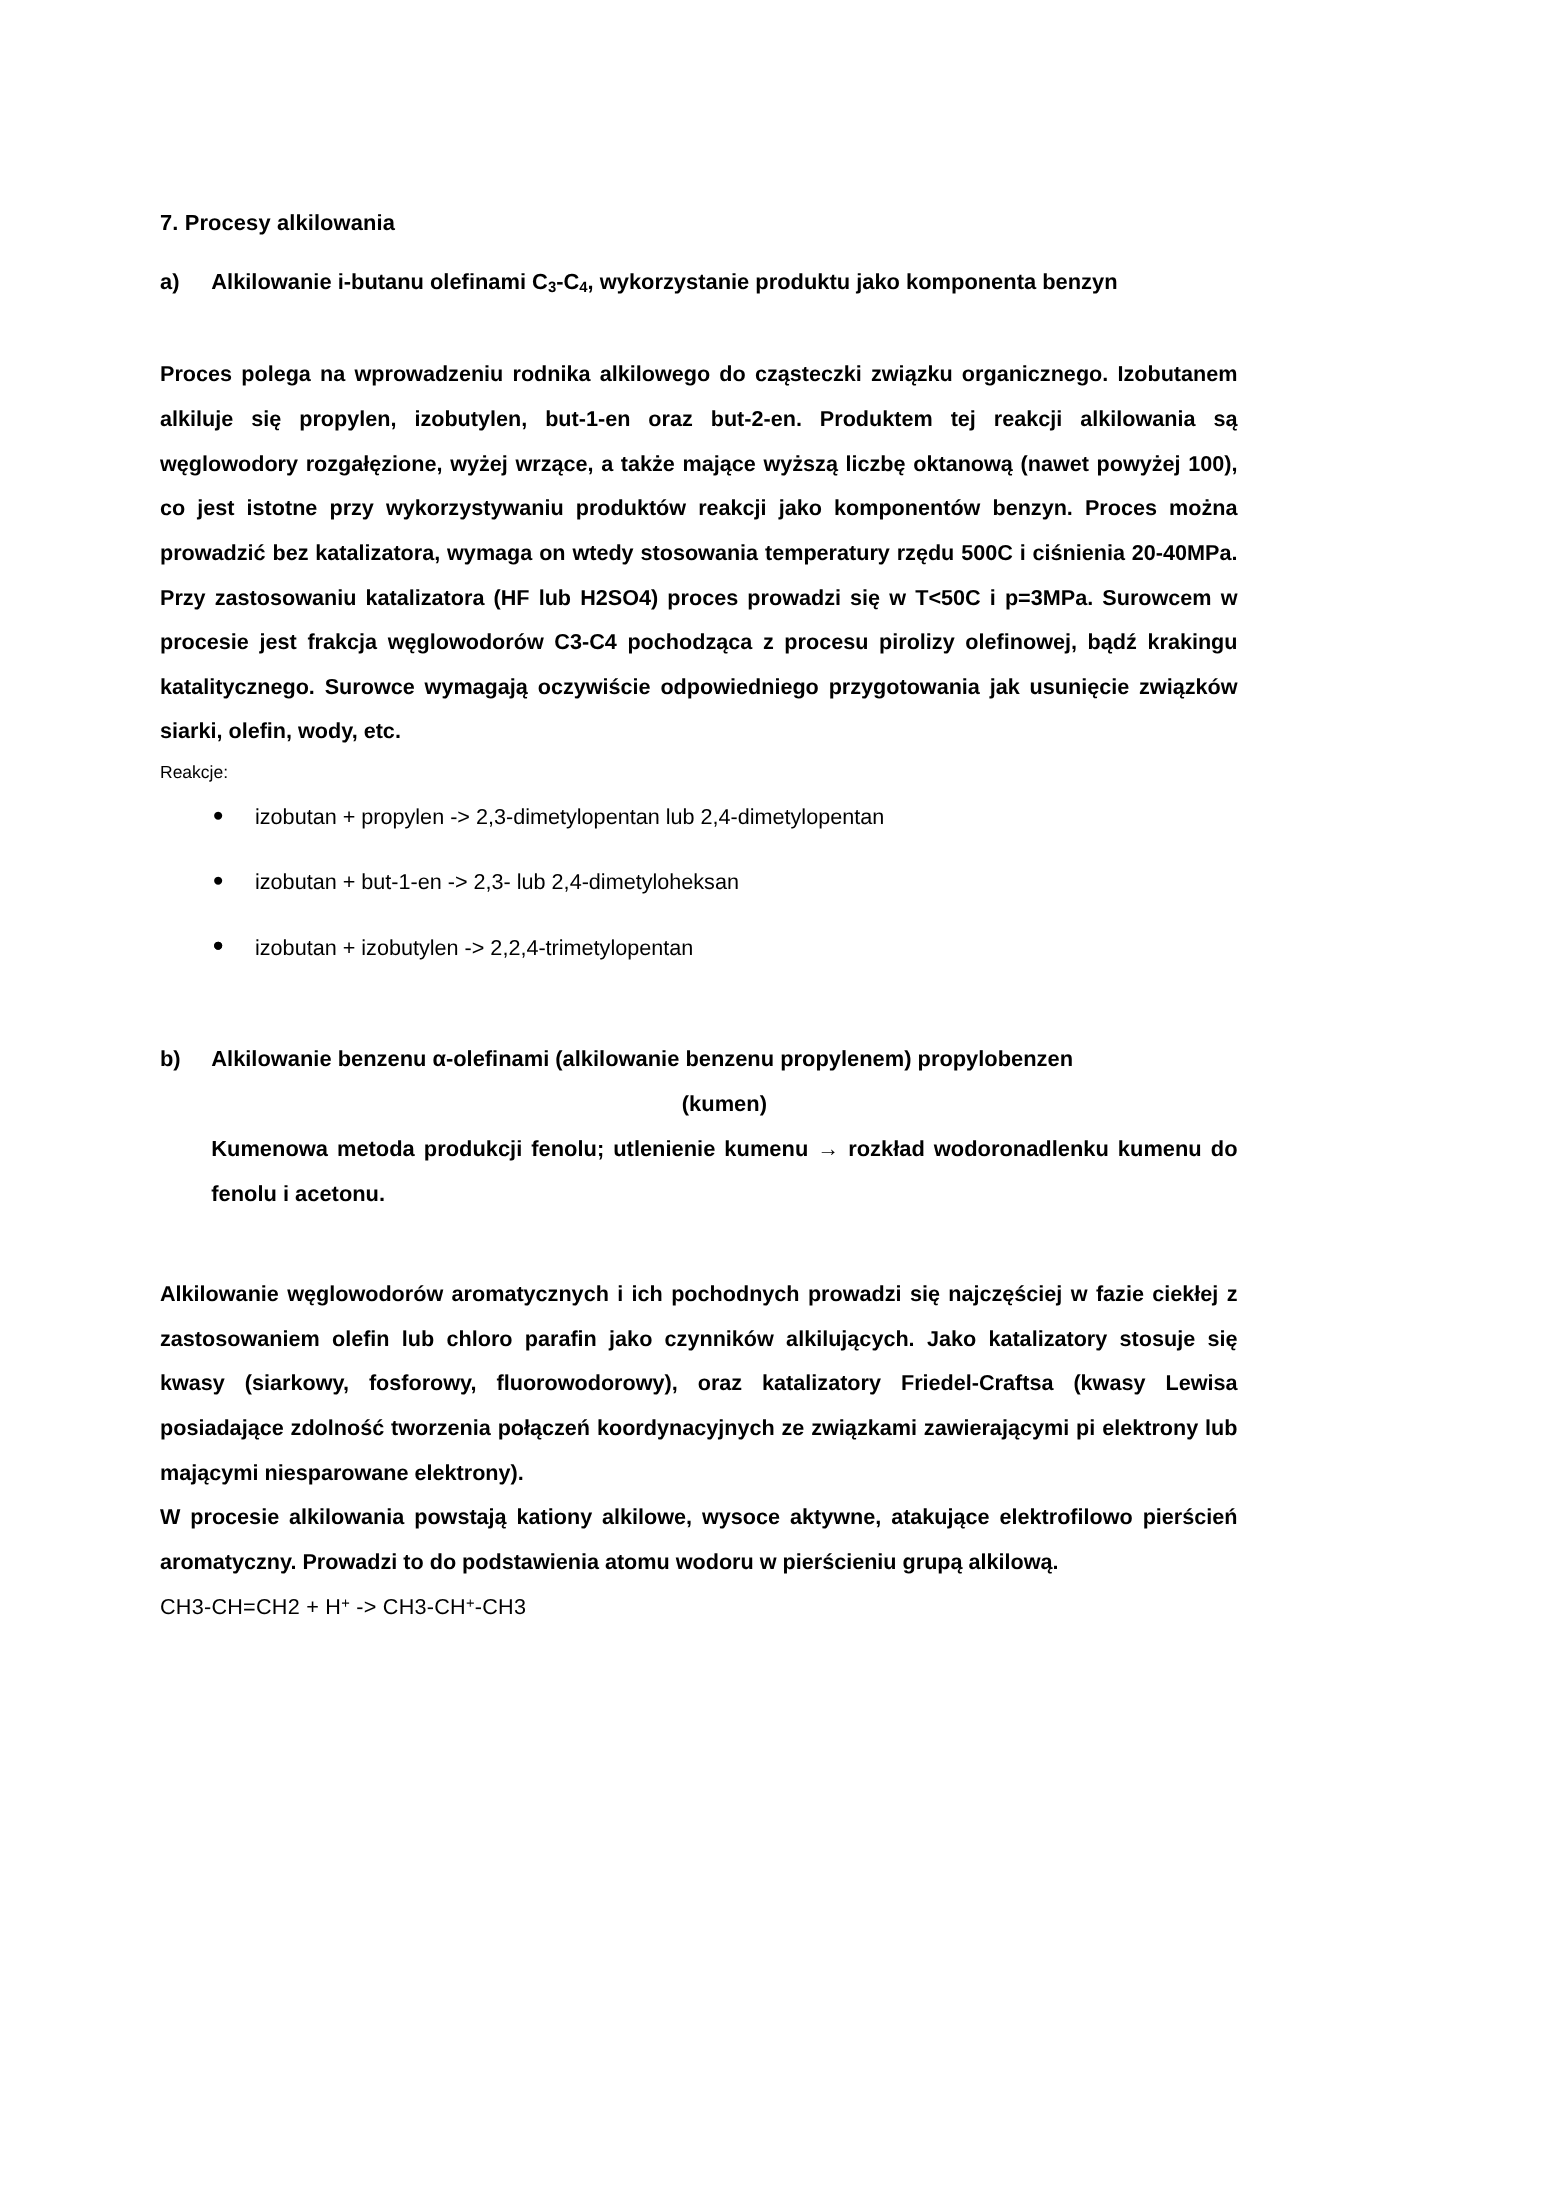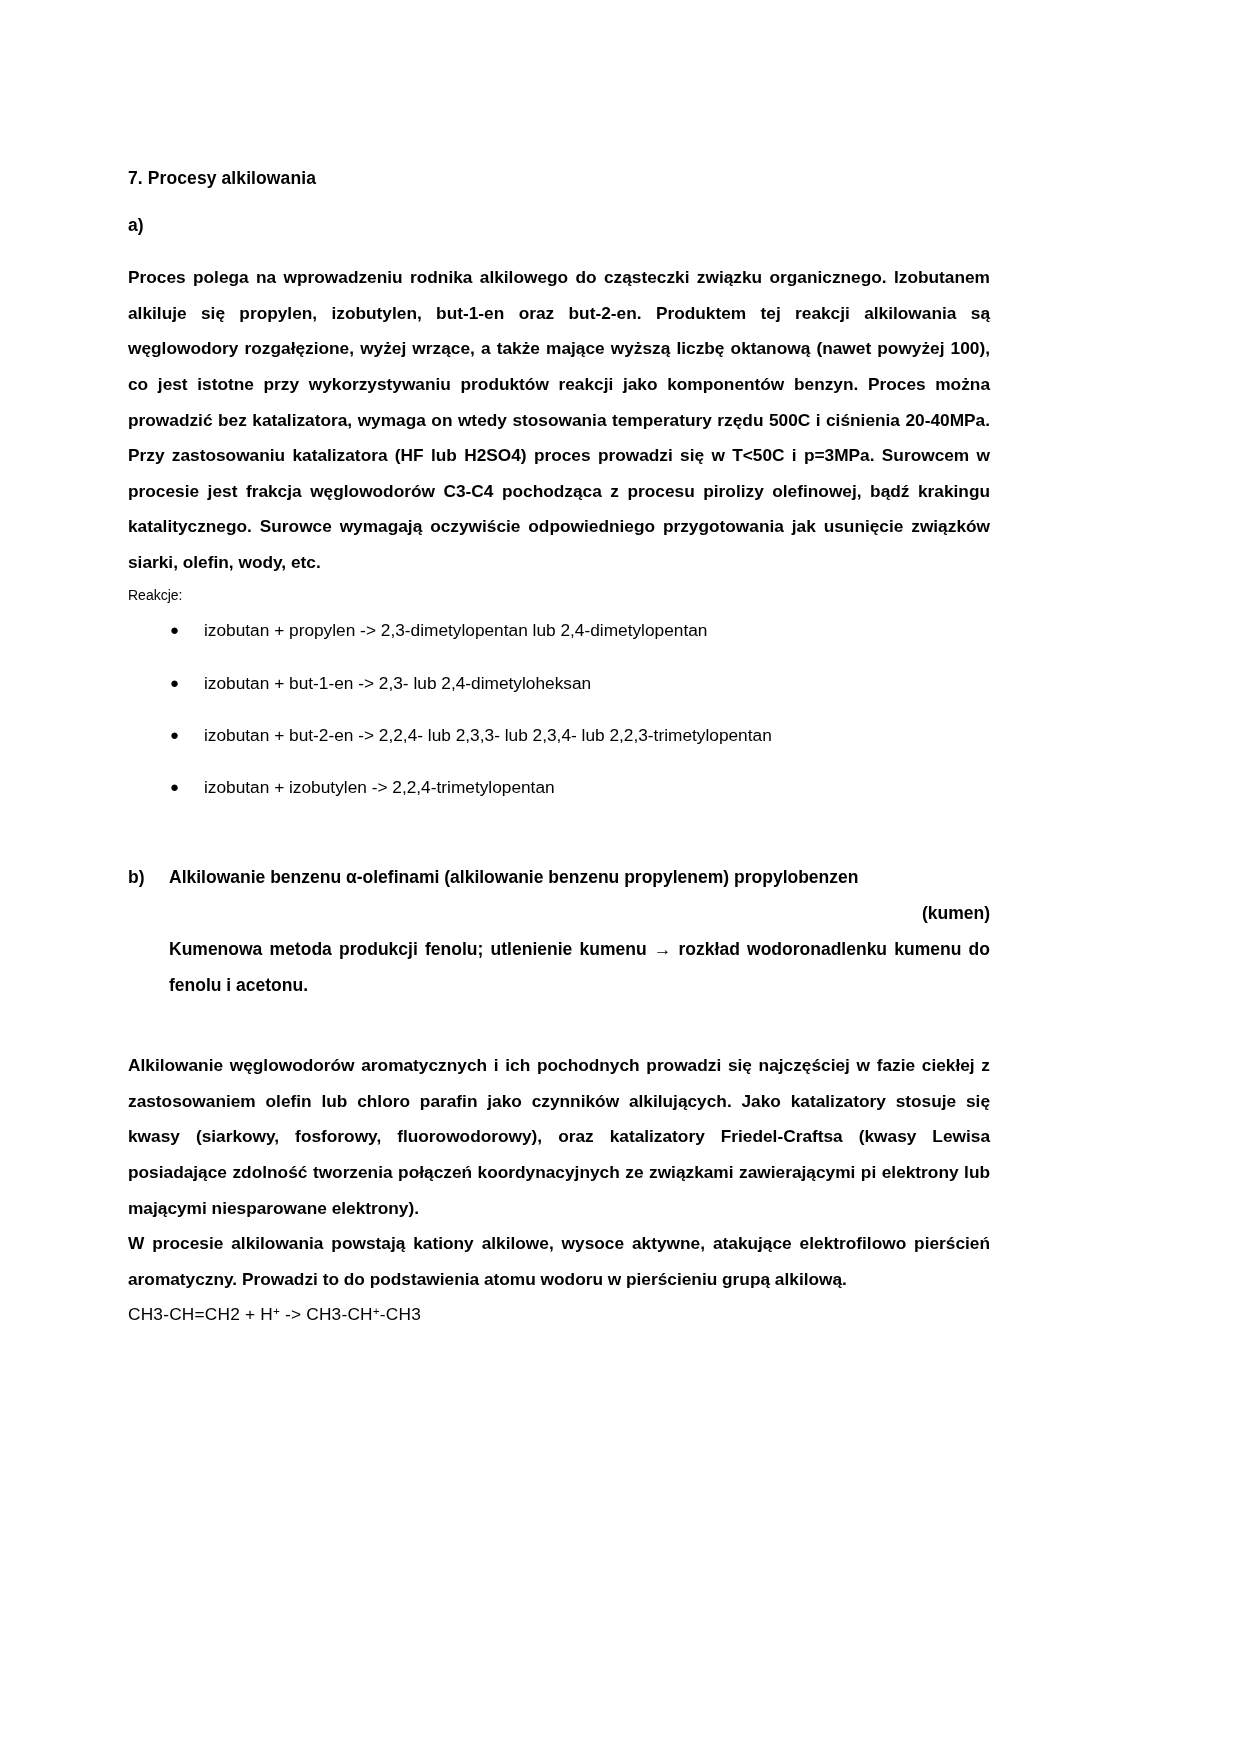--- a/index.html
+++ b/index.html
@@ -110,54 +110,54 @@
 </head>
 <body>
 
 <div class="page">
   <div class="doc-body">
 
     <h1 class="h-main">7. Procesy alkilowania</h1>
 
     <div class="h-sub">
       <span class="marker">a)</span>
+      <span><span>Alkilowanie i-butanu olefinami C</span><sub>3</sub><span>-C</span><sub>4</sub><span>, wykorzystanie produktu jako komponenta benzyn</span></span>
     </div>
 
     <div class="spacer-lg"></div>
 
     <p class="para">Proces polega na wprowadzeniu rodnika alkilowego do cząsteczki związku organicznego. Izobutanem alkiluje się propylen, izobutylen, but-1-en oraz but-2-en. Produktem tej reakcji alkilowania są węglowodory rozgałęzione, wyżej wrzące, a także mające wyższą liczbę oktanową (nawet powyżej 100), co jest istotne przy wykorzystywaniu produktów reakcji jako komponentów benzyn. Proces można prowadzić bez katalizatora, wymaga on wtedy stosowania temperatury rzędu 500C i ciśnienia 20-40MPa. Przy zastosowaniu katalizatora (HF lub H2SO4) proces prowadzi się w T&lt;50C i p=3MPa. Surowcem w procesie jest frakcja węglowodorów C3-C4 pochodząca z procesu pirolizy olefinowej, bądź krakingu katalitycznego. Surowce wymagają oczywiście odpowiedniego przygotowania jak usunięcie związków siarki, olefin, wody, etc.</p>
 
     <p class="para-left">Reakcje:</p>
 
     <ul class="reactions">
       <li>
         <span class="bullet">●</span>
         <span>izobutan + propylen -&gt; 2,3-dimetylopentan lub 2,4-dimetylopentan</span>
       </li>
       <li>
         <span class="bullet">●</span>
         <span>izobutan + but-1-en -&gt; 2,3- lub 2,4-dimetyloheksan</span>
       </li>
       <li>
         <span class="bullet">●</span>
-        <span>izobutan + but-2-en -&gt; 2,2,4- lub 2,3,3- lub 2,3,4- lub 2,2,3-trimetylopentan</span>
       </li>
       <li>
         <span class="bullet">●</span>
         <span>izobutan + izobutylen -&gt; 2,2,4-trimetylopentan</span>
       </li>
     </ul>
 
     <div class="spacer-md"></div>
 
     <div class="sub-b">
       <span class="marker">b)</span>
       <span>Alkilowanie benzenu α-olefinami (alkilowanie benzenu propylenem) propylobenzen</span>
     </div>
-    <div class="sub-b" style="text-align:right;">
+    <div class="sub-b" style="text-align:center;">
       <span class="cont">(kumen)</span>
     </div>
     <div class="sub-b">
       <span>Kumenowa metoda produkcji fenolu; utlenienie kumenu → rozkład wodoronadlenku kumenu do fenolu i acetonu.</span>
     </div>
 
     <div class="spacer-lg"></div>
 
     <p class="para">Alkilowanie węglowodorów aromatycznych i ich pochodnych prowadzi się najczęściej w fazie ciekłej z zastosowaniem olefin lub chloro parafin jako czynników alkilujących. Jako katalizatory stosuje się kwasy (siarkowy, fosforowy, fluorowodorowy), oraz katalizatory Friedel-Craftsa (kwasy Lewisa posiadające zdolność tworzenia połączeń koordynacyjnych ze związkami zawierającymi pi elektrony lub mającymi niesparowane elektrony).</p>
 

